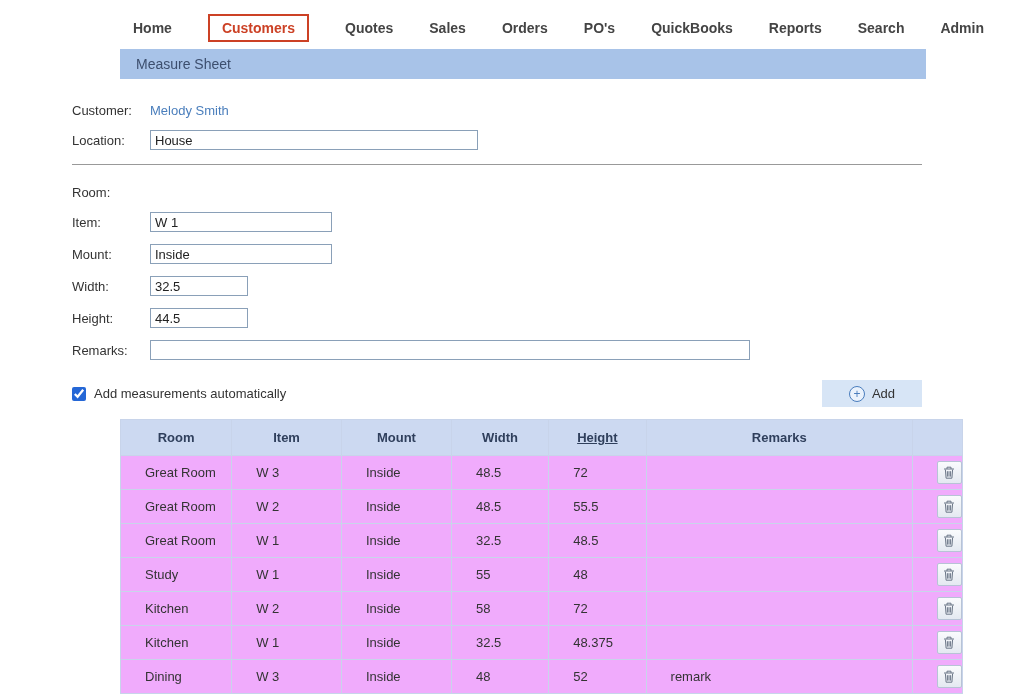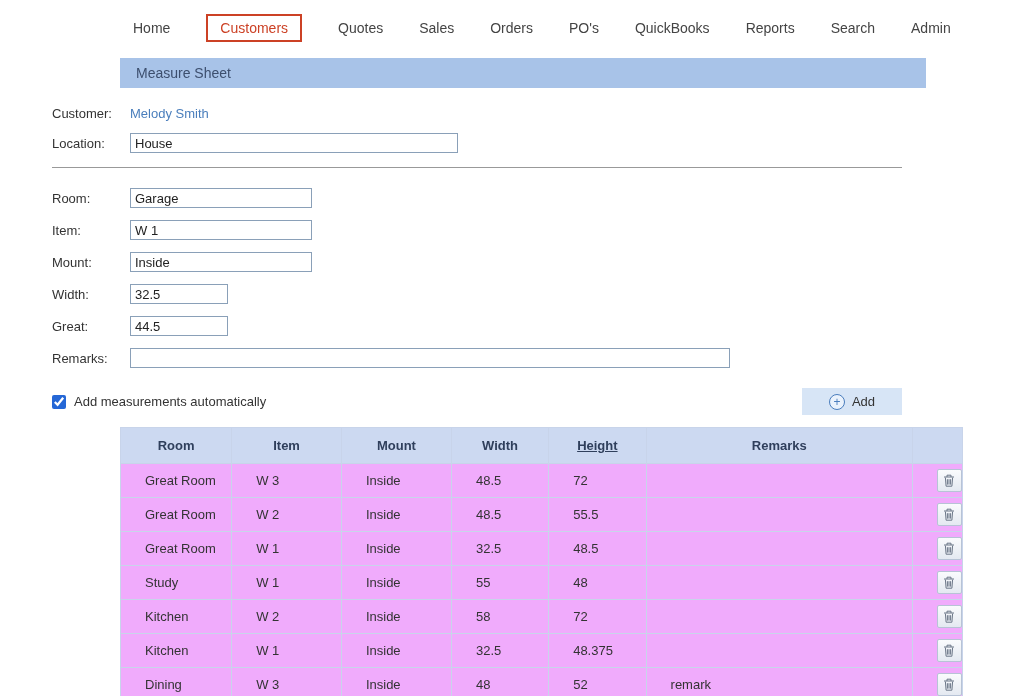--- a/index.html
+++ b/index.html
@@ -9,21 +9,22 @@
     font-family: "Liberation Sans", "DejaVu Sans", sans-serif;
     font-size: 13px;
     color: #333;
     overflow: hidden;
   }
   
   .topnav {
     display: flex;
     align-items: center;
     gap: 36px;
-    padding: 14px 0 16px 133px;
+    padding: 14px 0 7px 133px;
+    font-weight: bold;
   }
   .nav-item {
     color: #444;
     font-size: 14px;
     text-decoration: none;
     cursor: pointer;
     white-space: nowrap;
   }
   .nav-item.active {
     color: #cc4125;
@@ -36,21 +37,21 @@
     width: 806px;
     height: 30px;
     background: #a8c3e8;
     display: flex;
     align-items: center;
     padding-left: 16px;
     color: #3d4f6e;
     font-size: 14px;
   }
   
-  .form-area { margin-left: 52px; width: 850px; padding-top: 18px; }
+  .form-area { margin-left: 72px; width: 850px; padding-top: 24px; }
   .frow { display: flex; align-items: center; margin-bottom: 12px; }
   .frow label { width: 78px; color: #333; font-size: 13px; }
   .inp {
     border: 1px solid #8aa0b8;
     height: 20px;
     font-family: "Liberation Sans", "DejaVu Sans", sans-serif;
     font-size: 13px;
     padding: 1px 4px;
     color: #222;
   }
@@ -175,40 +176,39 @@
 
   <div class="frow">
     <label>Location:</label>
     <input class="inp w300" type="text" value="House" style="">
   </div>
 
   <hr class="divider">
 
   <div class="frow">
     <label>Room:</label>
-    <input class="inp w182" type="text" value="Garage" style="">
   </div>
 
   <div class="frow">
     <label>Item:</label>
     <input class="inp w182" type="text" value="W 1" style="">
   </div>
 
   <div class="frow">
     <label>Mount:</label>
     <input class="inp w182" type="text" value="Inside" style="">
   </div>
 
   <div class="frow">
     <label>Width:</label>
     <input class="inp w98" type="text" value="32.5" style="">
   </div>
 
   <div class="frow">
-    <label>Great:</label>
+    <label>Height:</label>
     <input class="inp w98" type="text" value="44.5" style="">
   </div>
 
   <div class="frow">
     <label>Remarks:</label>
     <input class="inp w600" type="text" value="" style="">
   </div>
 
   <div class="auto-add-row">
     <div class="auto-add-left">

